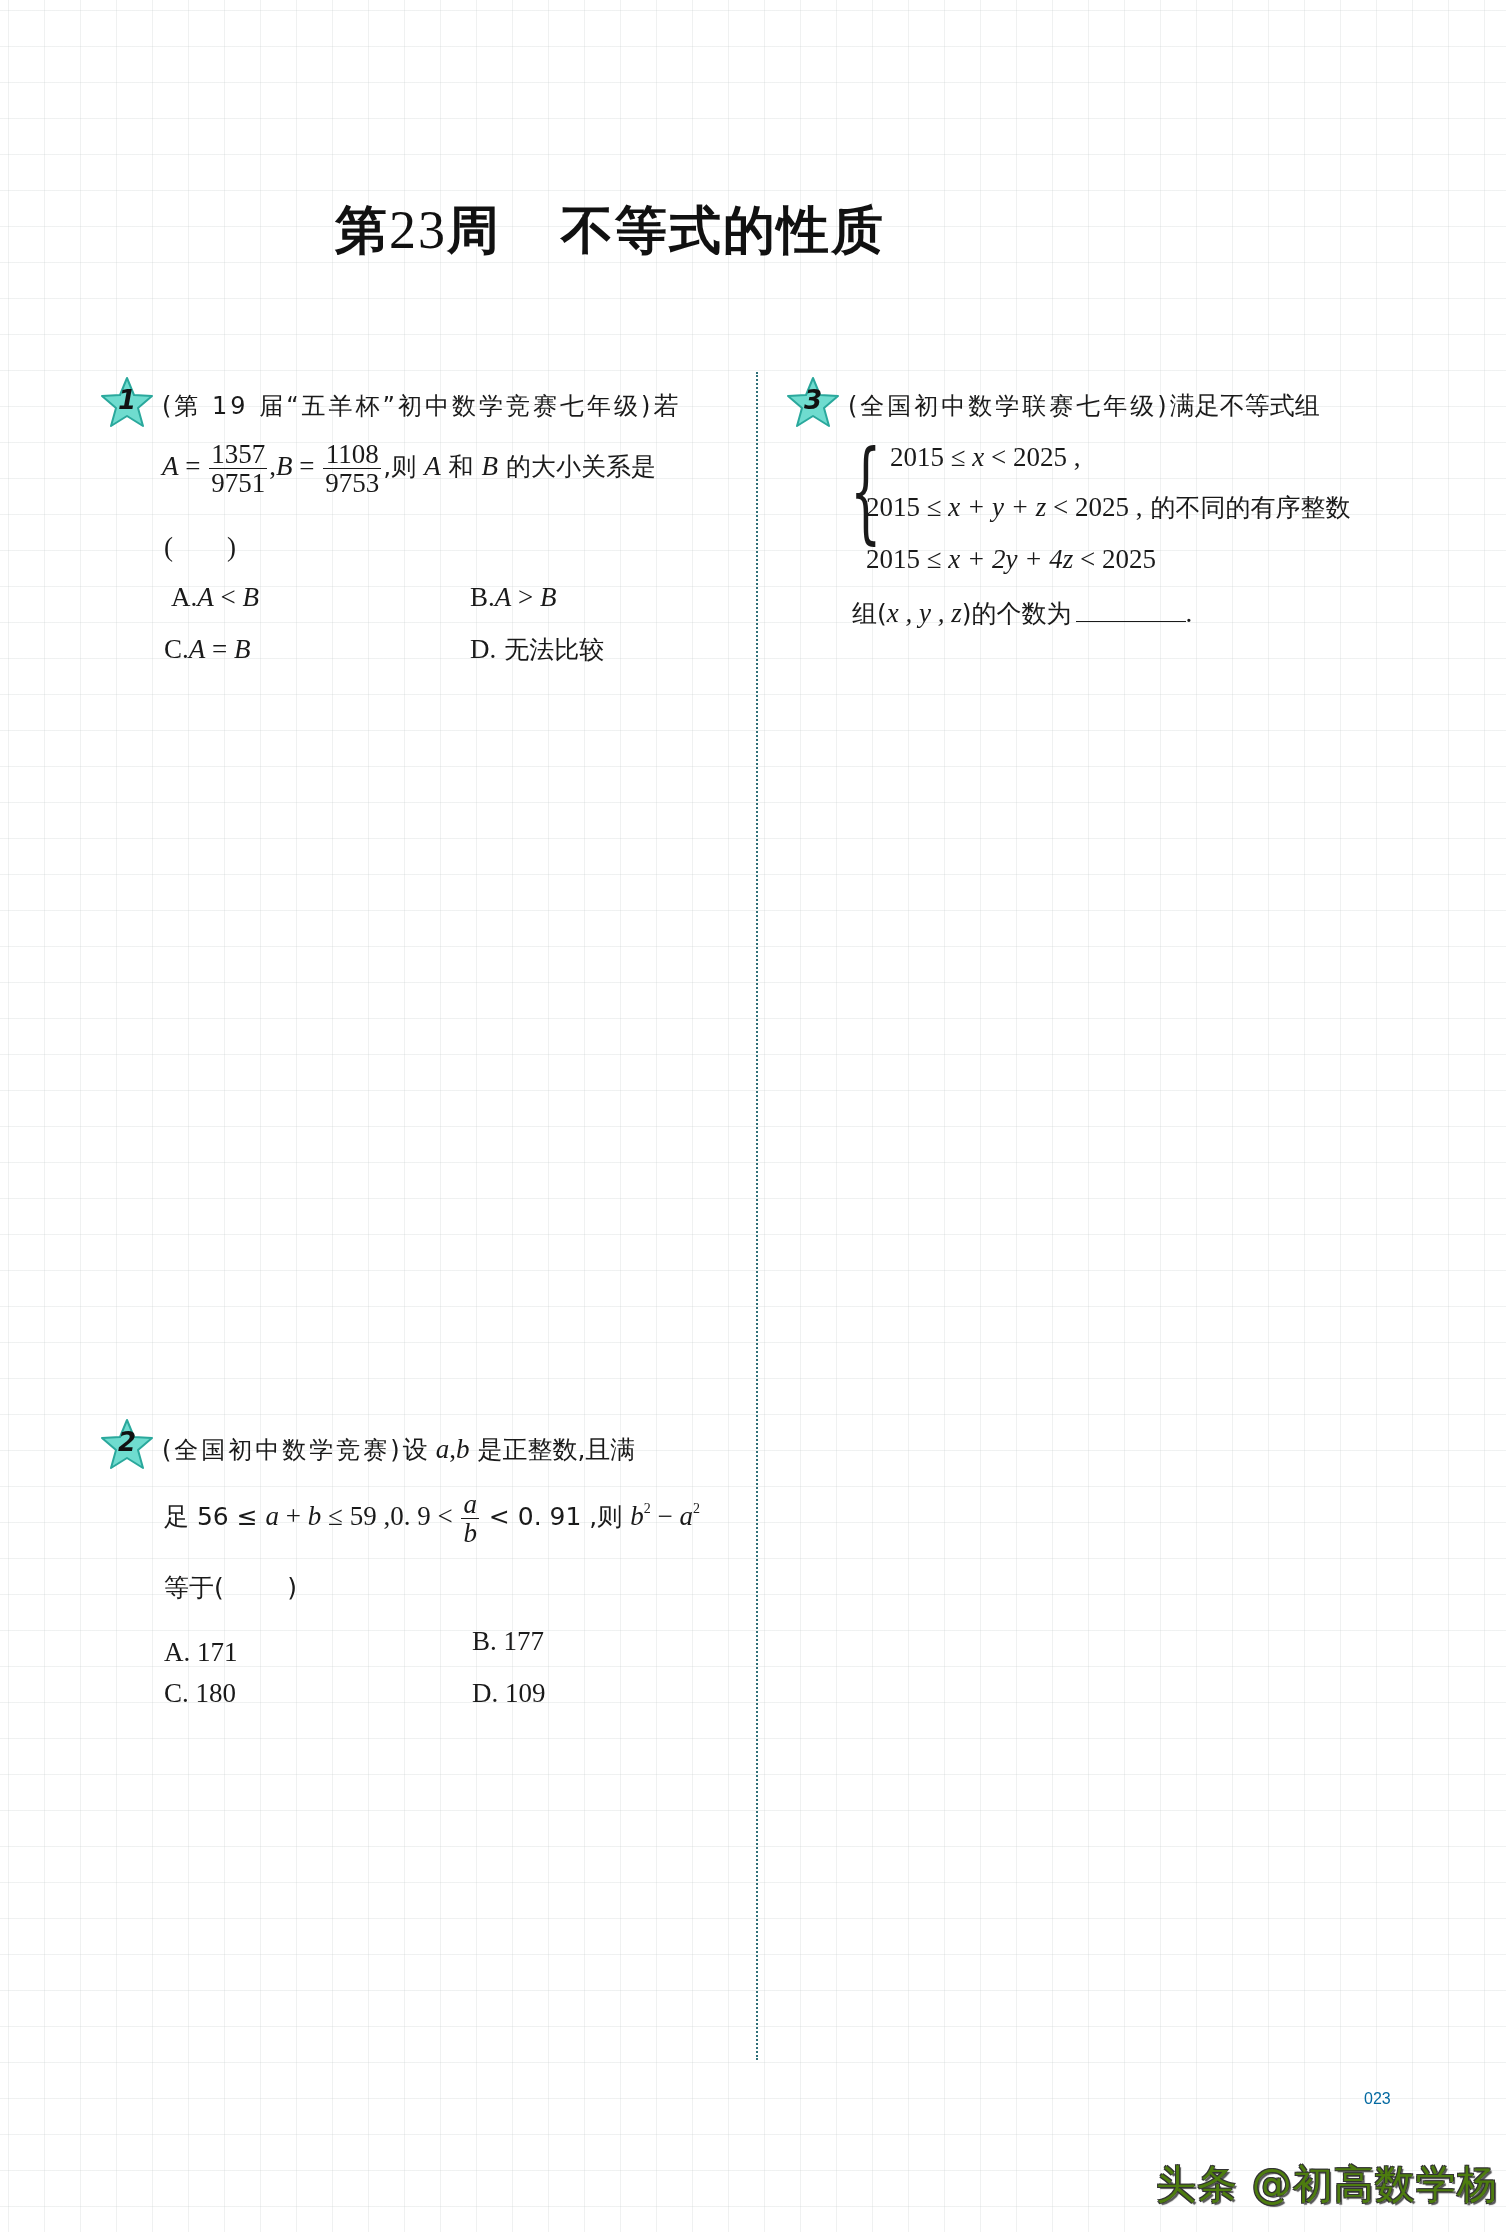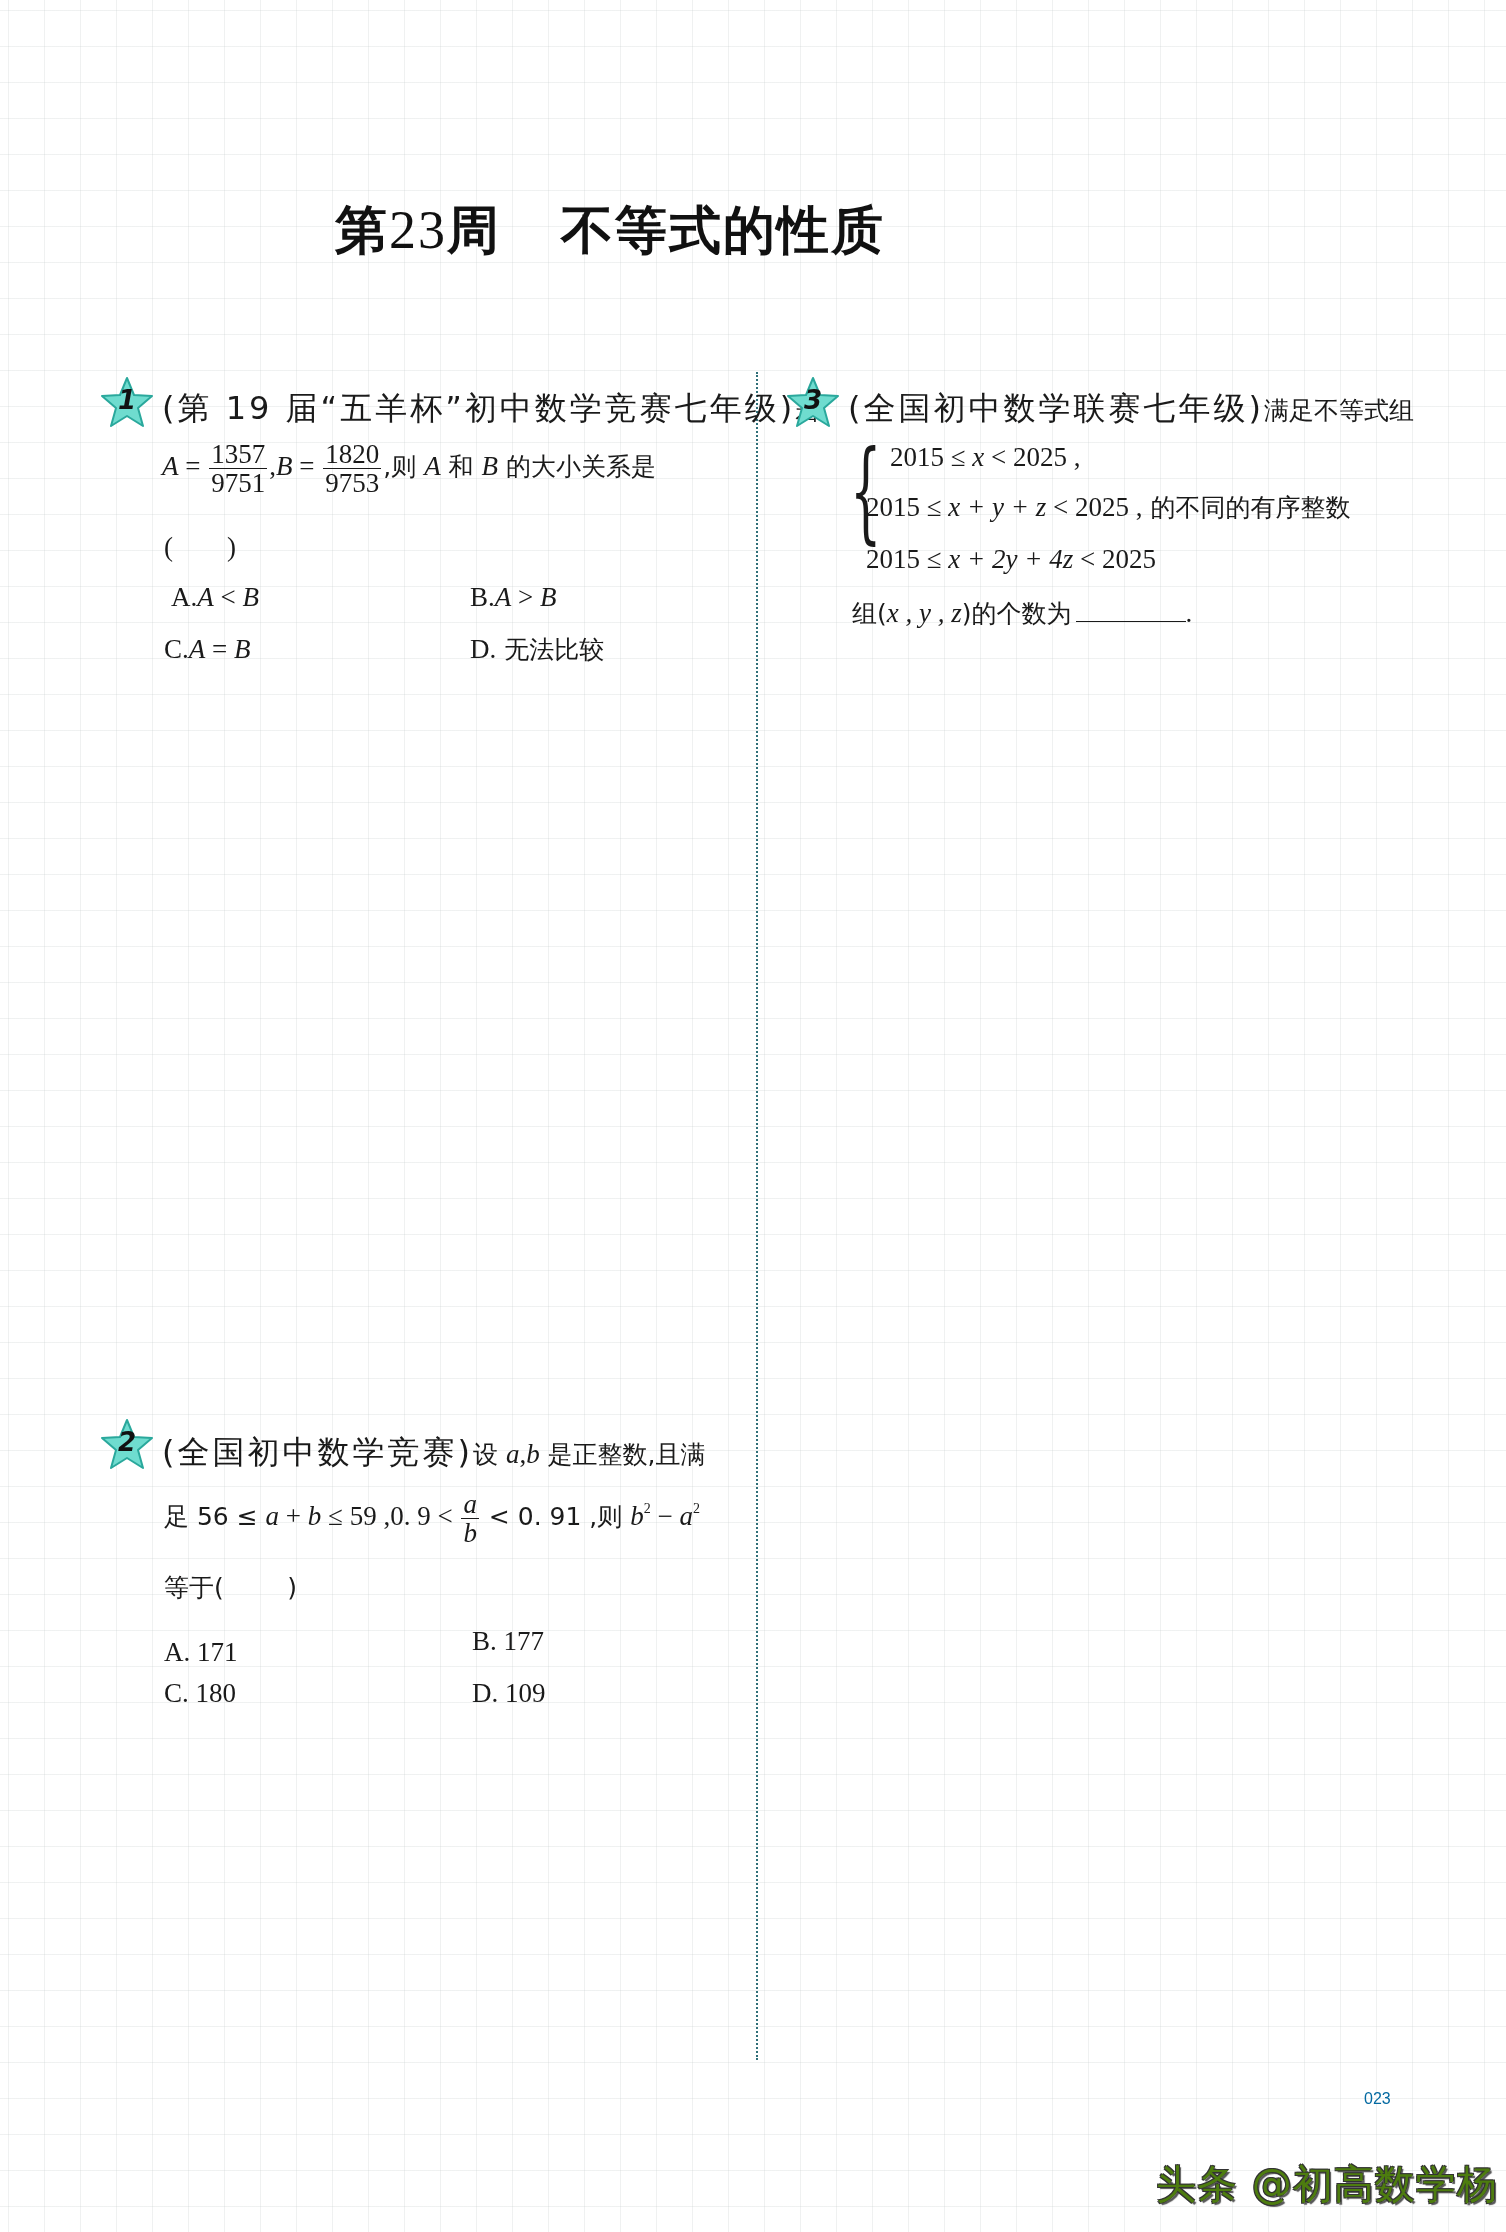--- a/index.html
+++ b/index.html
@@ -69,21 +69,21 @@
       font-weight: bold;
       font-size: 26px;
       color: #111;
     }
     .line {
       position: absolute;
       white-space: nowrap;
     }
     .src {
       font-family: "DejaVu Sans", sans-serif;
-      font-size: 32px;
+      font-size: 24px;
       letter-spacing: 3px;
     }
     .cjk {
       font-family: "DejaVu Sans", sans-serif;
       font-size: 25px;
     }
     i.var { font-style: italic; font-family: "Liberation Serif", serif; }
     .frac {
       display: inline-block;
       vertical-align: middle;
@@ -144,21 +144,21 @@
   <div class="star" style="left:100px;top:376px;">
     <svg viewBox="0 0 54 52">
         <polygon points="27,2 34,19 52,20 38,32 43,50 27,40 11,50 16,32 2,20 20,19" fill="#6fdccf" stroke="#2aa89c" stroke-width="2" stroke-linejoin="round"></polygon>
       </svg>
     <span class="num">1</span>
   </div>
   <div class="line" style="left:162px;top:388px;">
     <span class="src">(第 19 届“五羊杯”初中数学竞赛七年级)</span><span class="cjk">若</span>
   </div>
   <div class="line" style="left:162px;top:440px;">
-    <i class="var">A</i><span> = </span><span class="frac"><span class="n">1357</span><span class="d">9751</span></span><span>,</span><i class="var">B</i><span> = </span><span class="frac"><span class="n">1820</span><span class="d">9753</span></span><span class="cjk">,则 </span><i class="var">A</i><span class="cjk"> 和 </span><i class="var">B</i><span class="cjk"> 的大小关系是</span>
+    <i class="var">A</i><span> = </span><span class="frac"><span class="n">1357</span><span class="d">9751</span></span><span>,</span><i class="var">B</i><span> = </span><span class="frac"><span class="n">1108</span><span class="d">9753</span></span><span class="cjk">,则 </span><i class="var">A</i><span class="cjk"> 和 </span><i class="var">B</i><span class="cjk"> 的大小关系是</span>
   </div>
   <div class="line" style="left:164px;top:530px;white-space:pre;">(        )</div>
   <div class="opt" style="left:171px;top:580px;">
     <span>A.</span><i class="var">A</i><span> &lt; </span><i class="var">B</i>
   </div>
   <div class="opt" style="left:470px;top:580px;">
     <span>B.</span><i class="var">A</i><span> &gt; </span><i class="var">B</i>
   </div>
   <div class="opt" style="left:164px;top:632px;">
     <span>C.</span><i class="var">A</i><span> = </span><i class="var">B</i>

